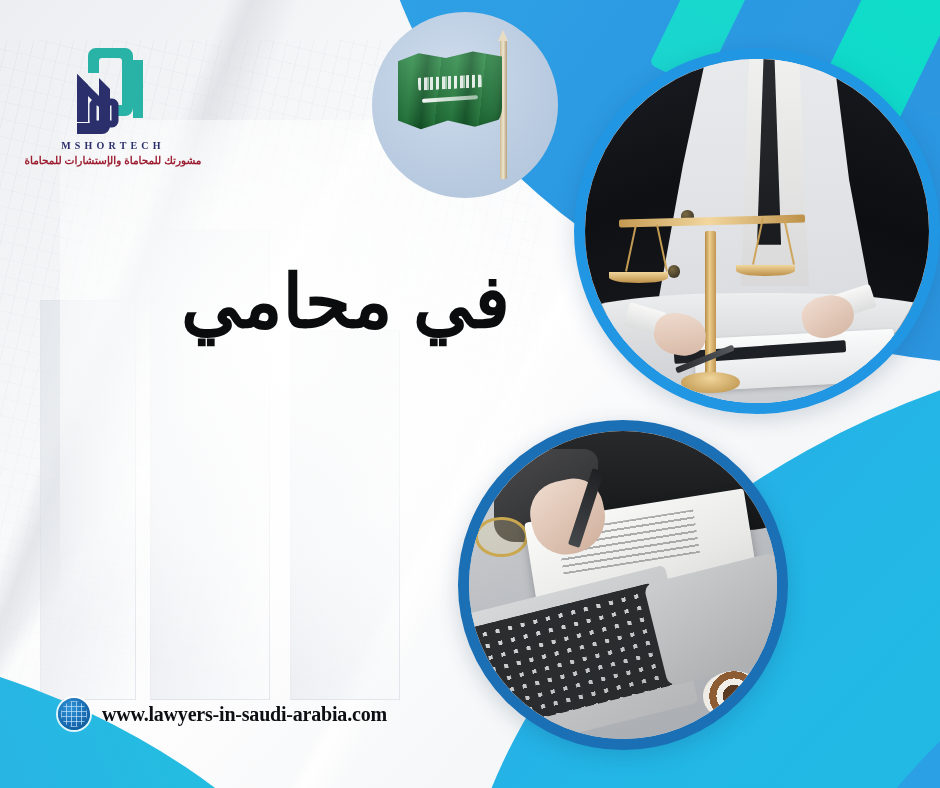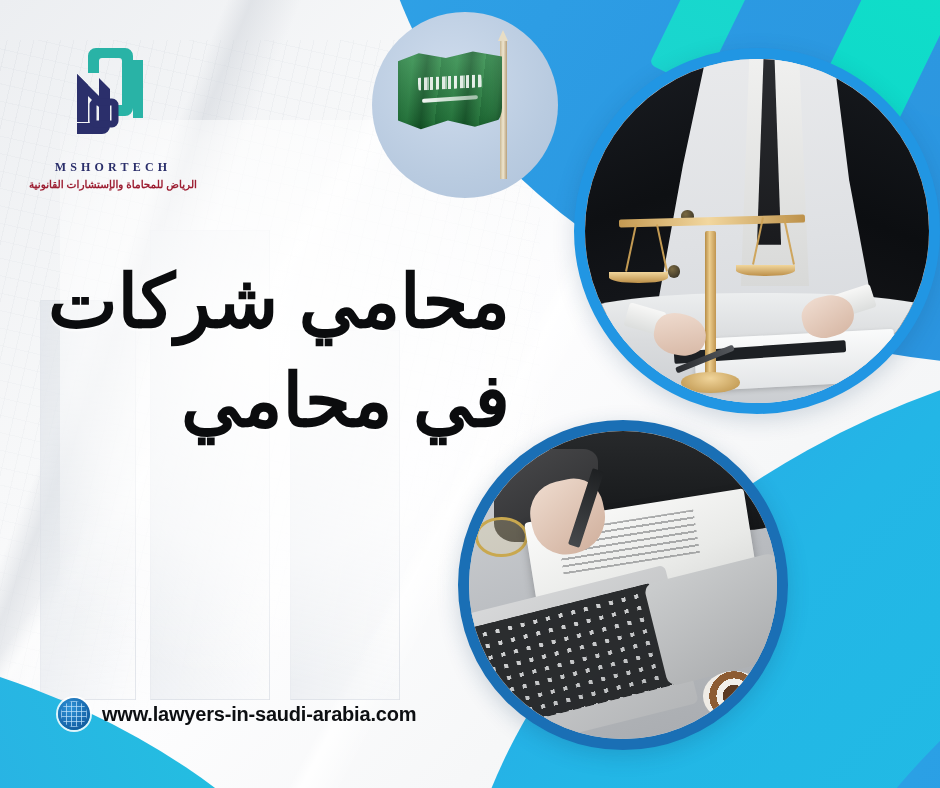--- a/index.html
+++ b/index.html
@@ -303,21 +303,21 @@
     position:absolute; right:4%; bottom:6%; width:20%; height:16%;
     border-radius:50%;
     background:
       radial-gradient(circle at 50% 50%, #5b3a22 0 28%, #f2efe9 28% 44%, #8d5c33 44% 62%, #efece6 62% 78%, #6b4426 78% 100%);
   }
 
   
   .logo{ position:absolute; left:18px; top:44px; width:190px; text-align:center; }
   .logo-mark{ width:108px; height:92px; margin:0 auto; position:relative; }
   .logo-name{
-    margin-top:24px; font-size:12px; font-weight:700; letter-spacing:4.2px;
+    margin-top:4px; font-size:10px; font-weight:700; letter-spacing:4.2px;
     color:#2b2f6b; font-family:"Liberation Serif", serif;
   }
   .logo-ar{
     margin-top:3px; font-size:10.5px; font-weight:700; color:#9d1f33;
     letter-spacing:.2px; direction:rtl;
   }
 
   
   .headline{
     position:absolute; right:430px; top:252px;
@@ -337,21 +337,21 @@
     border:2px solid #cfe7f8;
     display:flex; align-items:center; justify-content:center;
     color:#111a3a; font-size:22px; font-weight:700; letter-spacing:.3px;
     cursor:pointer;
     box-shadow:0 2px 6px rgba(20,60,100,.22);
   }
 
   
   .site{
     position:absolute; left:58px; top:698px;
-    display:flex; align-items:center; gap:12px;
+    display:flex; align-items:center; gap:12px;font-family:Liberation Serif, serif;
   }
   .globe{
     width:32px; height:32px; border-radius:50%;
     background:radial-gradient(circle at 38% 32%, #2f93d8 0%, #1766ab 62%, #0f4e86 100%);
     position:relative; overflow:hidden; flex:0 0 auto;
     box-shadow:0 0 0 2px rgba(255,255,255,.85);
   }
   .globe:before{
     content:""; position:absolute; inset:3px; border-radius:50%;
     background:
@@ -446,25 +446,24 @@
       <svg viewBox="0 0 108 92" width="108" height="92" aria-hidden="true">
         <path d="M40 4 h26 a8 8 0 0 1 8 8 v24 h-11 v-19 a3 3 0 0 0 -3 -3 h-17 a3 3 0 0 0 -3 3 v12 h-11 v-17 a8 8 0 0 1 8 -8 z" fill="#29b3a6"></path>
         <path d="M63 28 h11 v36 a8 8 0 0 1 -8 8 h-8 v-11 h5 v-33 z" fill="#29b3a6"></path>
         <path d="M74 16 h10 v58 h-10 z" fill="#29b3a6"></path>
         <path d="M18 30 l22 22 v-18 l11 11 v37 a8 8 0 0 1 -8 8 h-25 v-11 h20 a2 2 0 0 0 2 -2 v-14 l-22 -22 z" fill="#2b2f6b"></path>
         <path d="M18 30 v48 h11 v-37 z" fill="#2b2f6b"></path>
         <rect x="34" y="58" width="22" height="22" rx="3" fill="none" stroke="#2b2f6b" stroke-width="7"></rect>
       </svg>
     </div>
     <div class="logo-name">MSHORTECH</div>
-    <div class="logo-ar">الرياض للمحاماة والإستشارات القانونية</div>
+    <div class="logo-ar">مشورتك للمحاماة والإستشارات للمحاماة</div>
   </div>
 
   <div class="headline">
-    <span class="l1">محامي شركات</span>
     <span class="l2">في محامي</span>
   </div>
 
 
   <div class="site">
     <span class="globe"></span>
     <span class="site-url">www.lawyers-in-saudi-arabia.com</span>
   </div>
 
 </div>

